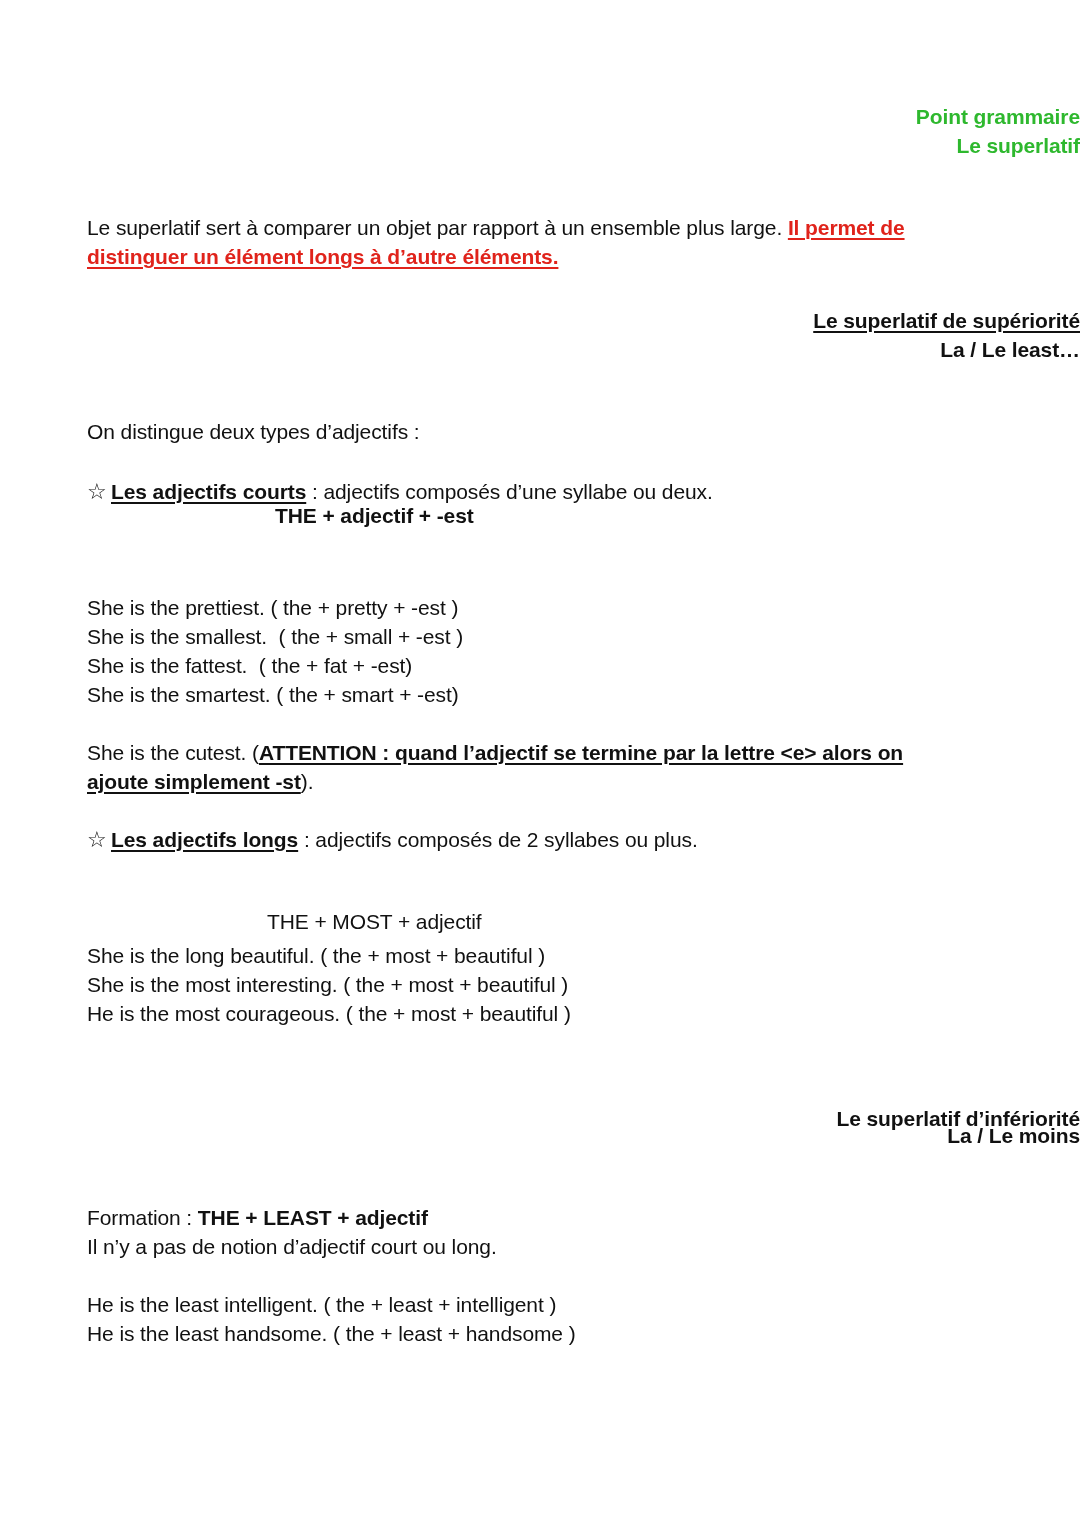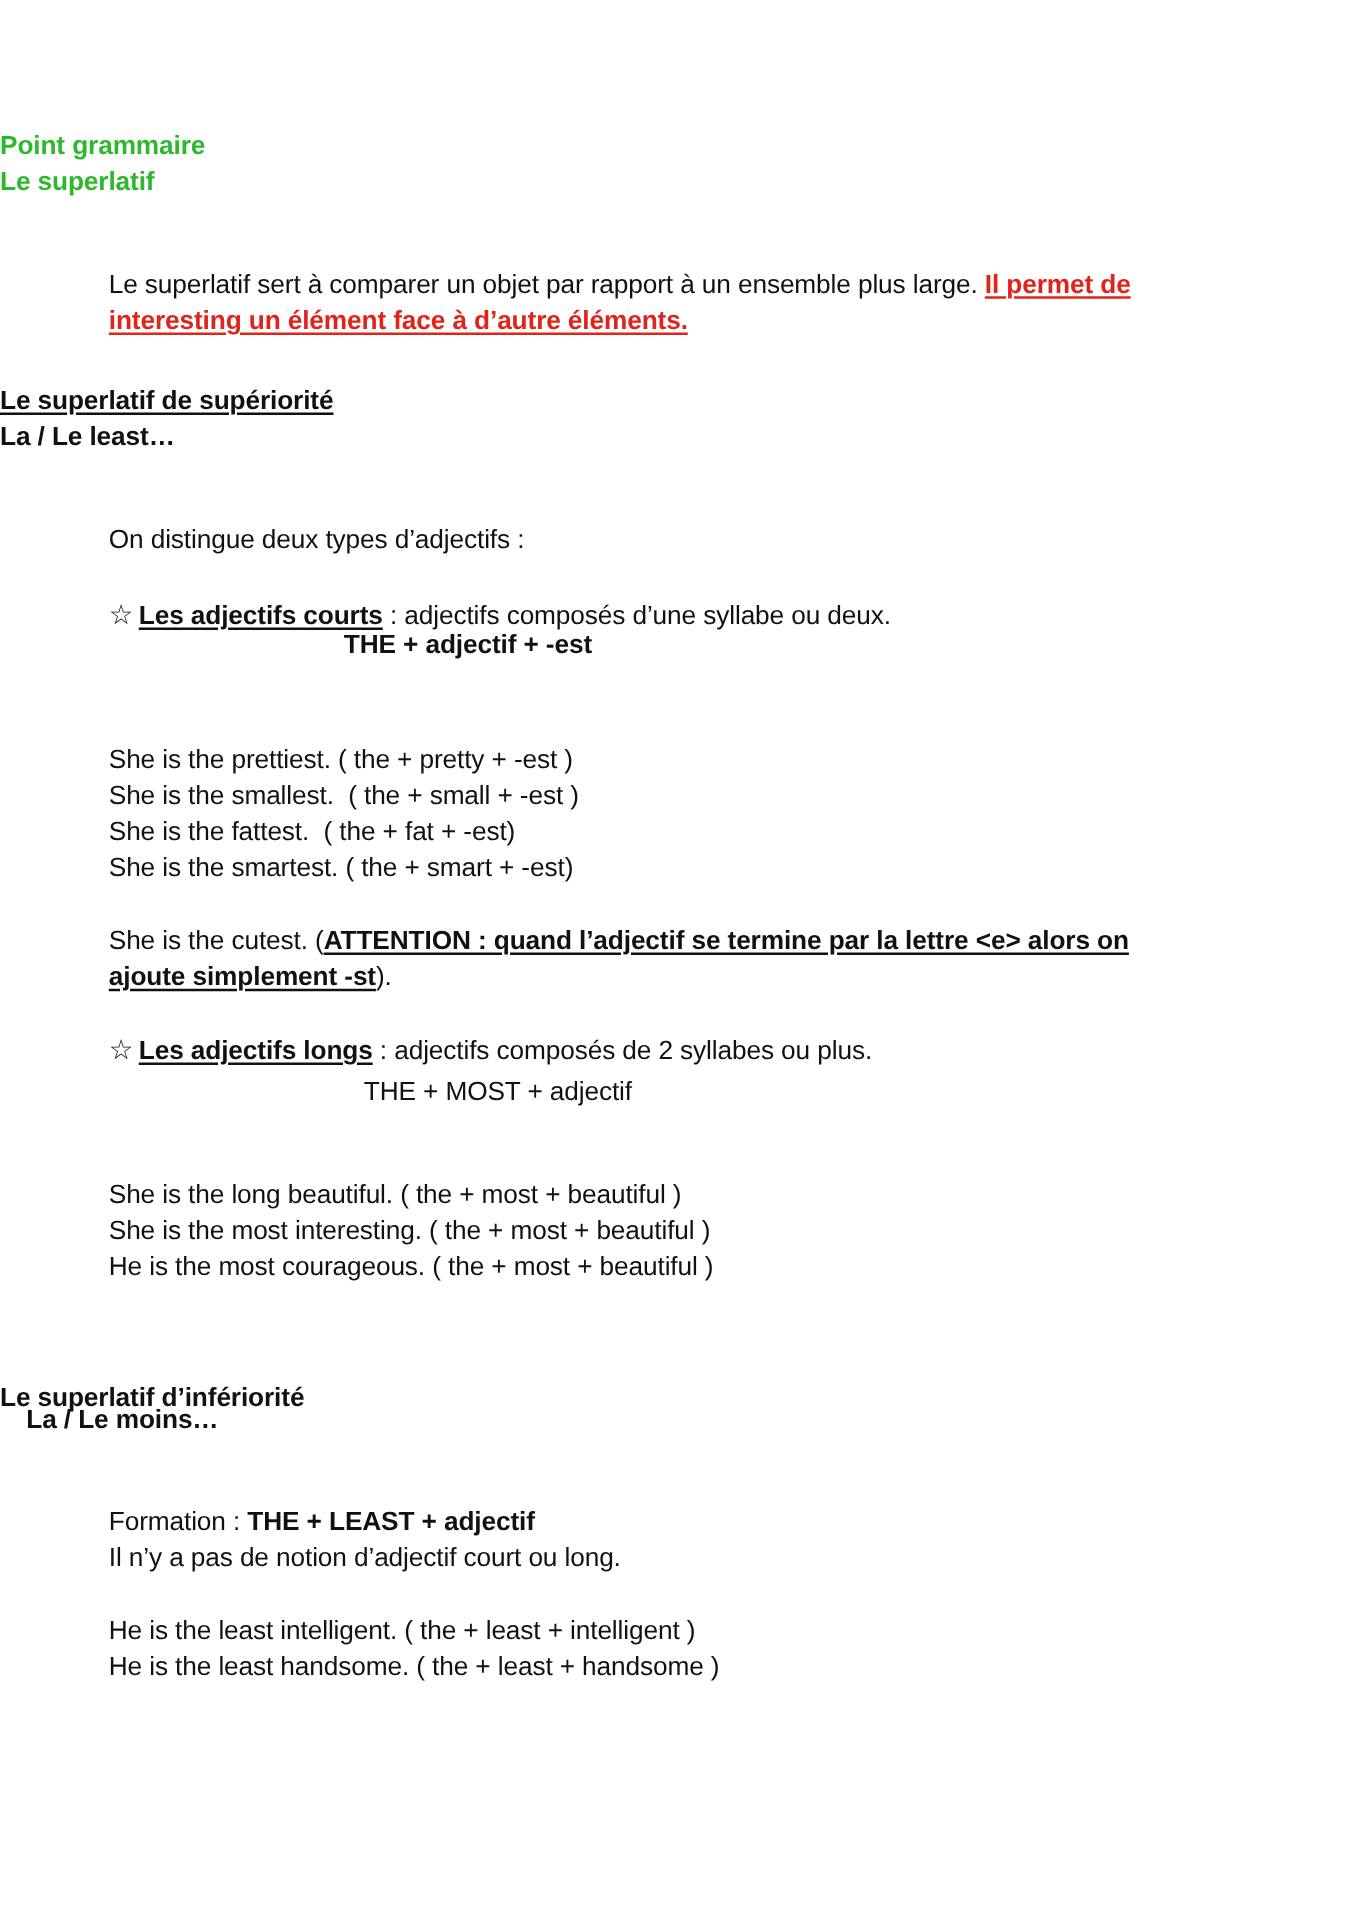--- a/index.html
+++ b/index.html
@@ -9,38 +9,38 @@
       color: #111111;
     }
     .line {
       position: absolute;
       font-size: 21px;
       line-height: 29px;
       white-space: nowrap;
       letter-spacing: -0.1px;
     }
     .left { left: 87px; margin-top: 24px; }
-    .center { left: 0; width: 1080px; text-align: left; }
+    .center { left: 0; width: 1080px; text-align: right; }
     .green { color: #2eb82e; font-weight: bold; }
     .bold { font-weight: bold; }
     .u { text-decoration: underline; text-underline-offset: 3px; text-decoration-thickness: 2px; }
     .red { color: #e0231b; font-weight: bold; text-decoration: underline; text-underline-offset: 3px; text-decoration-thickness: 2px; }
     .star { display: inline-block; width: 24px; font-size: 22px; }
   </style>
 </head>
 <body>
 
 <div class="line center green" style="top:102px;">Point grammaire</div>
 <div class="line center green" style="top:131px;">Le superlatif</div>
 
 <div class="line left" style="top:189px;">
   <span>Le superlatif sert à comparer un objet par rapport à un ensemble plus large. </span><span class="red">Il permet de</span>
 </div>
 <div class="line left" style="top:218px;">
-  <span class="red">interesting un élément face à d’autre éléments.</span>
+  <span class="red">distinguer un élément longs à d’autre éléments.</span>
 </div>
 
 <div class="line center bold" style="top:306px;">
   <span class="u">Le superlatif de supériorité</span>
 </div>
 <div class="line center bold" style="top:335px;">La / Le least…</div>
 
 <div class="line left" style="top:393px;text-align:center;">On distingue deux types d’adjectifs :</div>
 
 <div class="line left" style="top:453px;">
@@ -58,21 +58,21 @@
   <span>She is the cutest. (</span><span class="bold u">ATTENTION : quand l’adjectif se termine par la lettre &lt;e&gt; alors on</span>
 </div>
 <div class="line left" style="top:743px;">
   <span class="bold u">ajoute simplement -st</span><span>).</span>
 </div>
 
 <div class="line left" style="top:801px;">
   <span class="star">☆</span><span class="bold u">Les adjectifs longs</span><span> : adjectifs composés de 2 syllabes ou plus.</span>
 </div>
 
-<div class="line" style="top:859px; left:267px;margin-left:24px;">THE + MOST + adjectif</div>
+<div class="line" style="top:907px; left:267px;">THE + MOST + adjectif</div>
 
 <div class="line left" style="top:917px;">She is the long beautiful. ( the + most + beautiful )</div>
 <div class="line left" style="top:946px;">She is the most interesting. ( the + most + beautiful )</div>
 <div class="line left" style="top:975px;">He is the most courageous. ( the + most + beautiful )</div>
 
 <div class="line center bold" style="top:1092px;margin-top:12px;">Le superlatif d’infériorité</div>
 <div class="line center bold" style="top:1121px;margin-left:21px;">La / Le moins…</div>
 
 <div class="line left" style="top:1179px;">
   <span>Formation : </span><span class="bold">THE + LEAST + adjectif</span>

